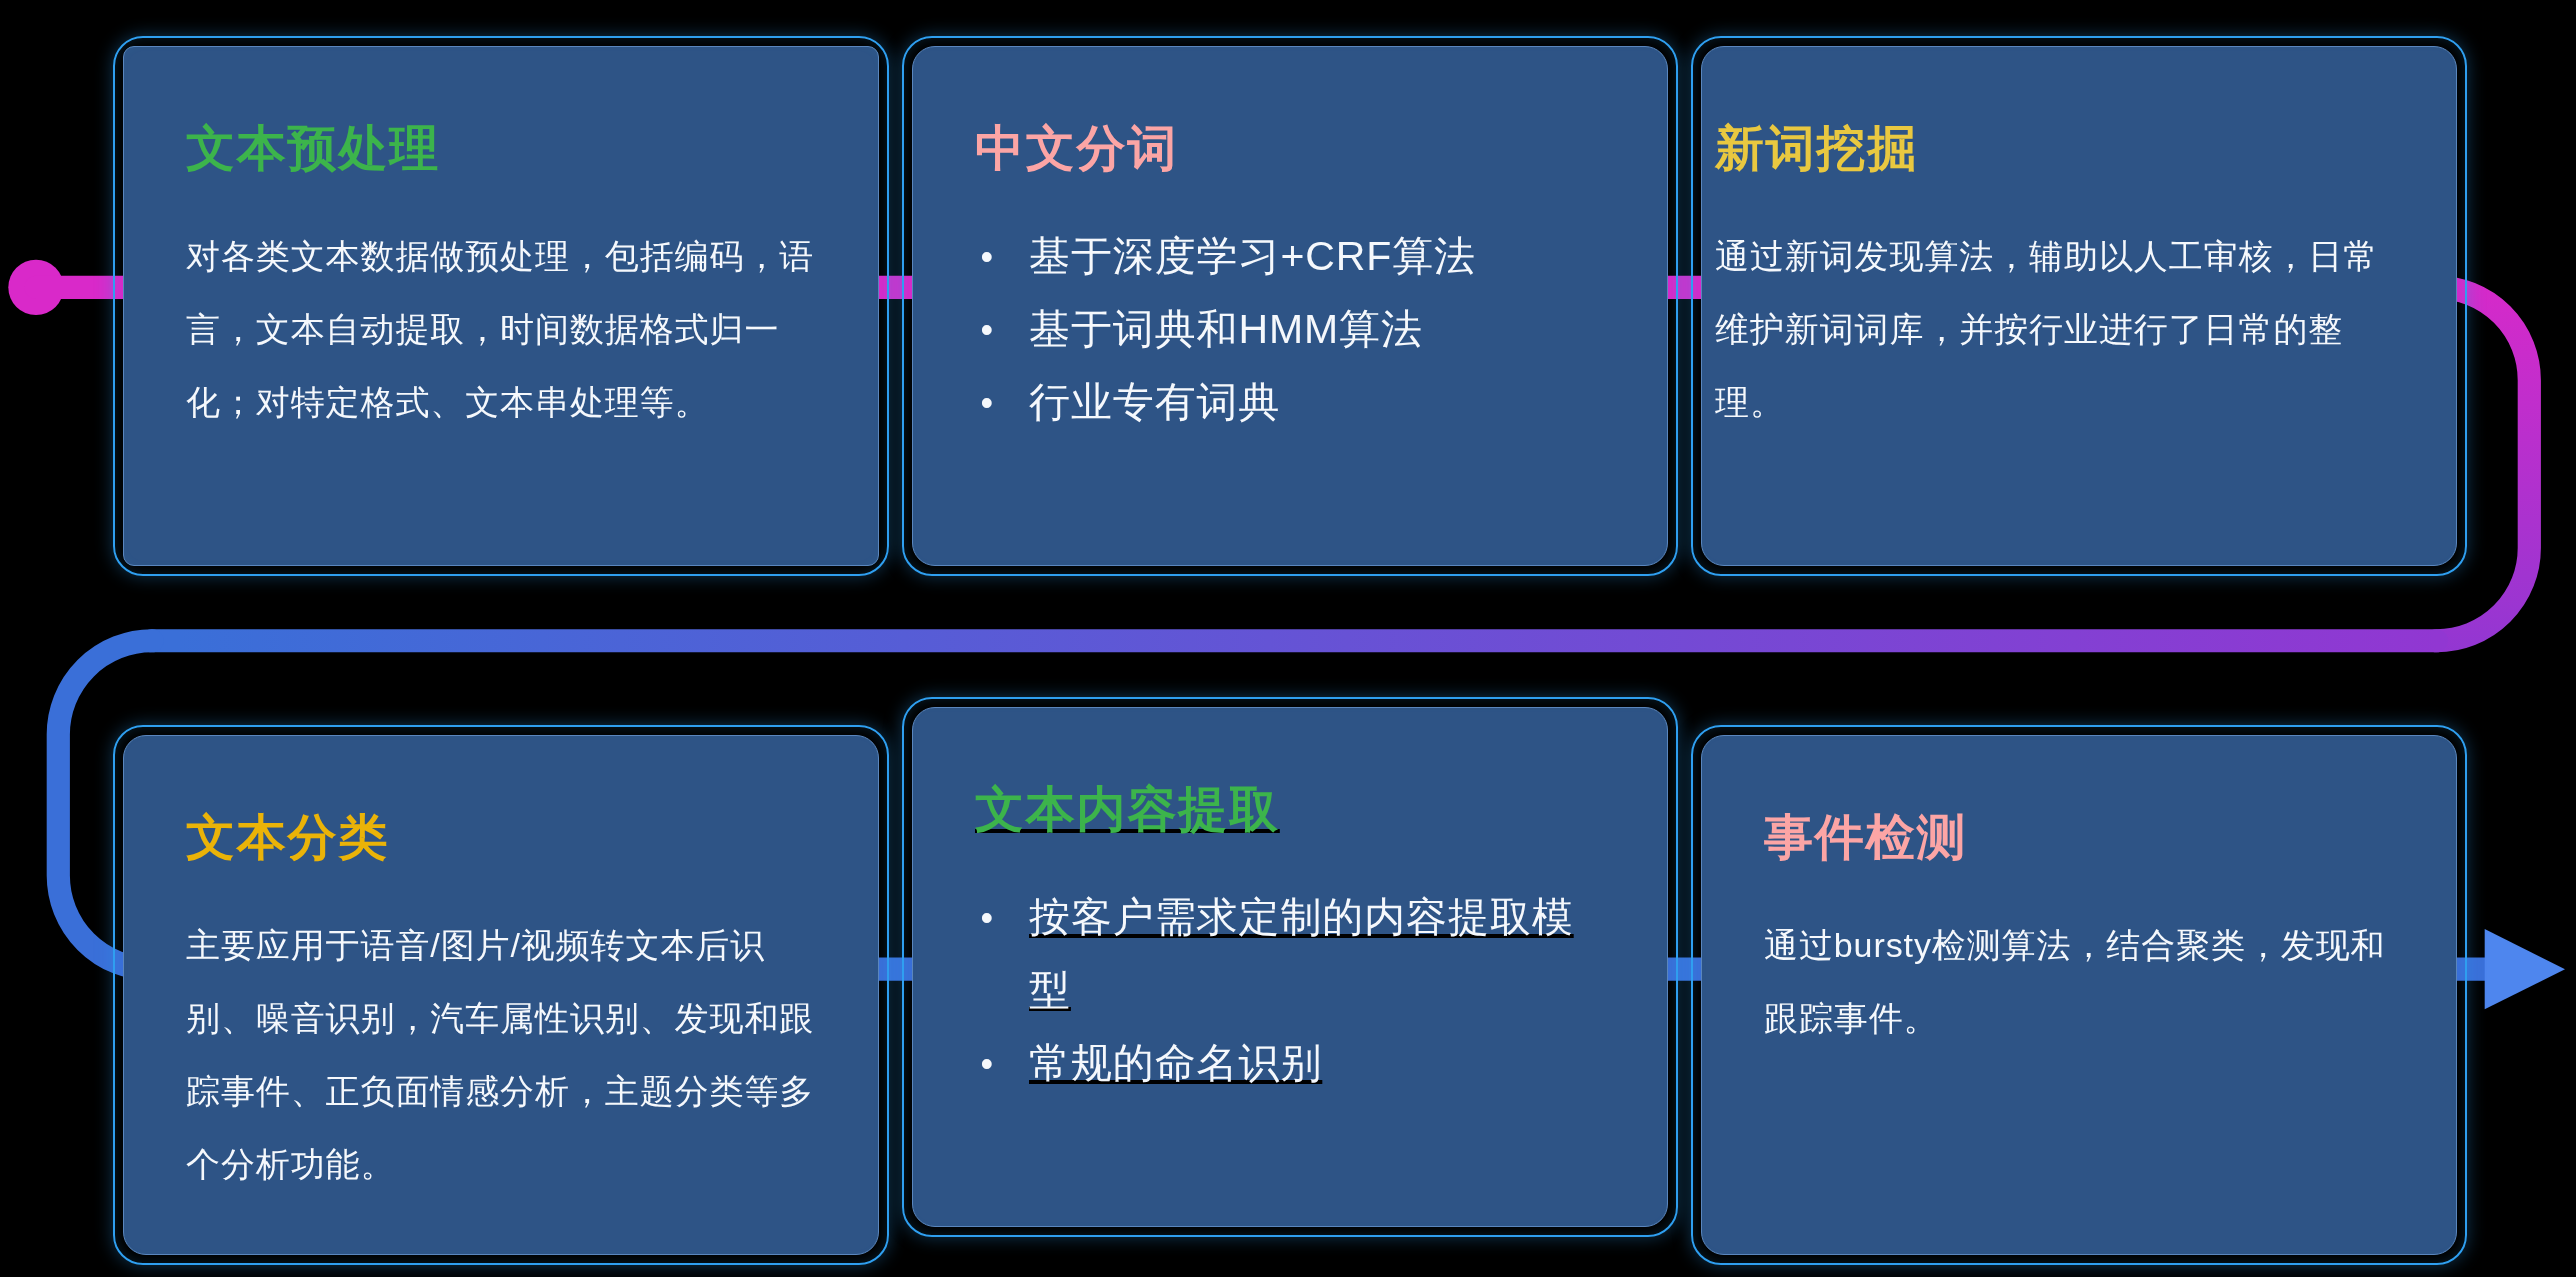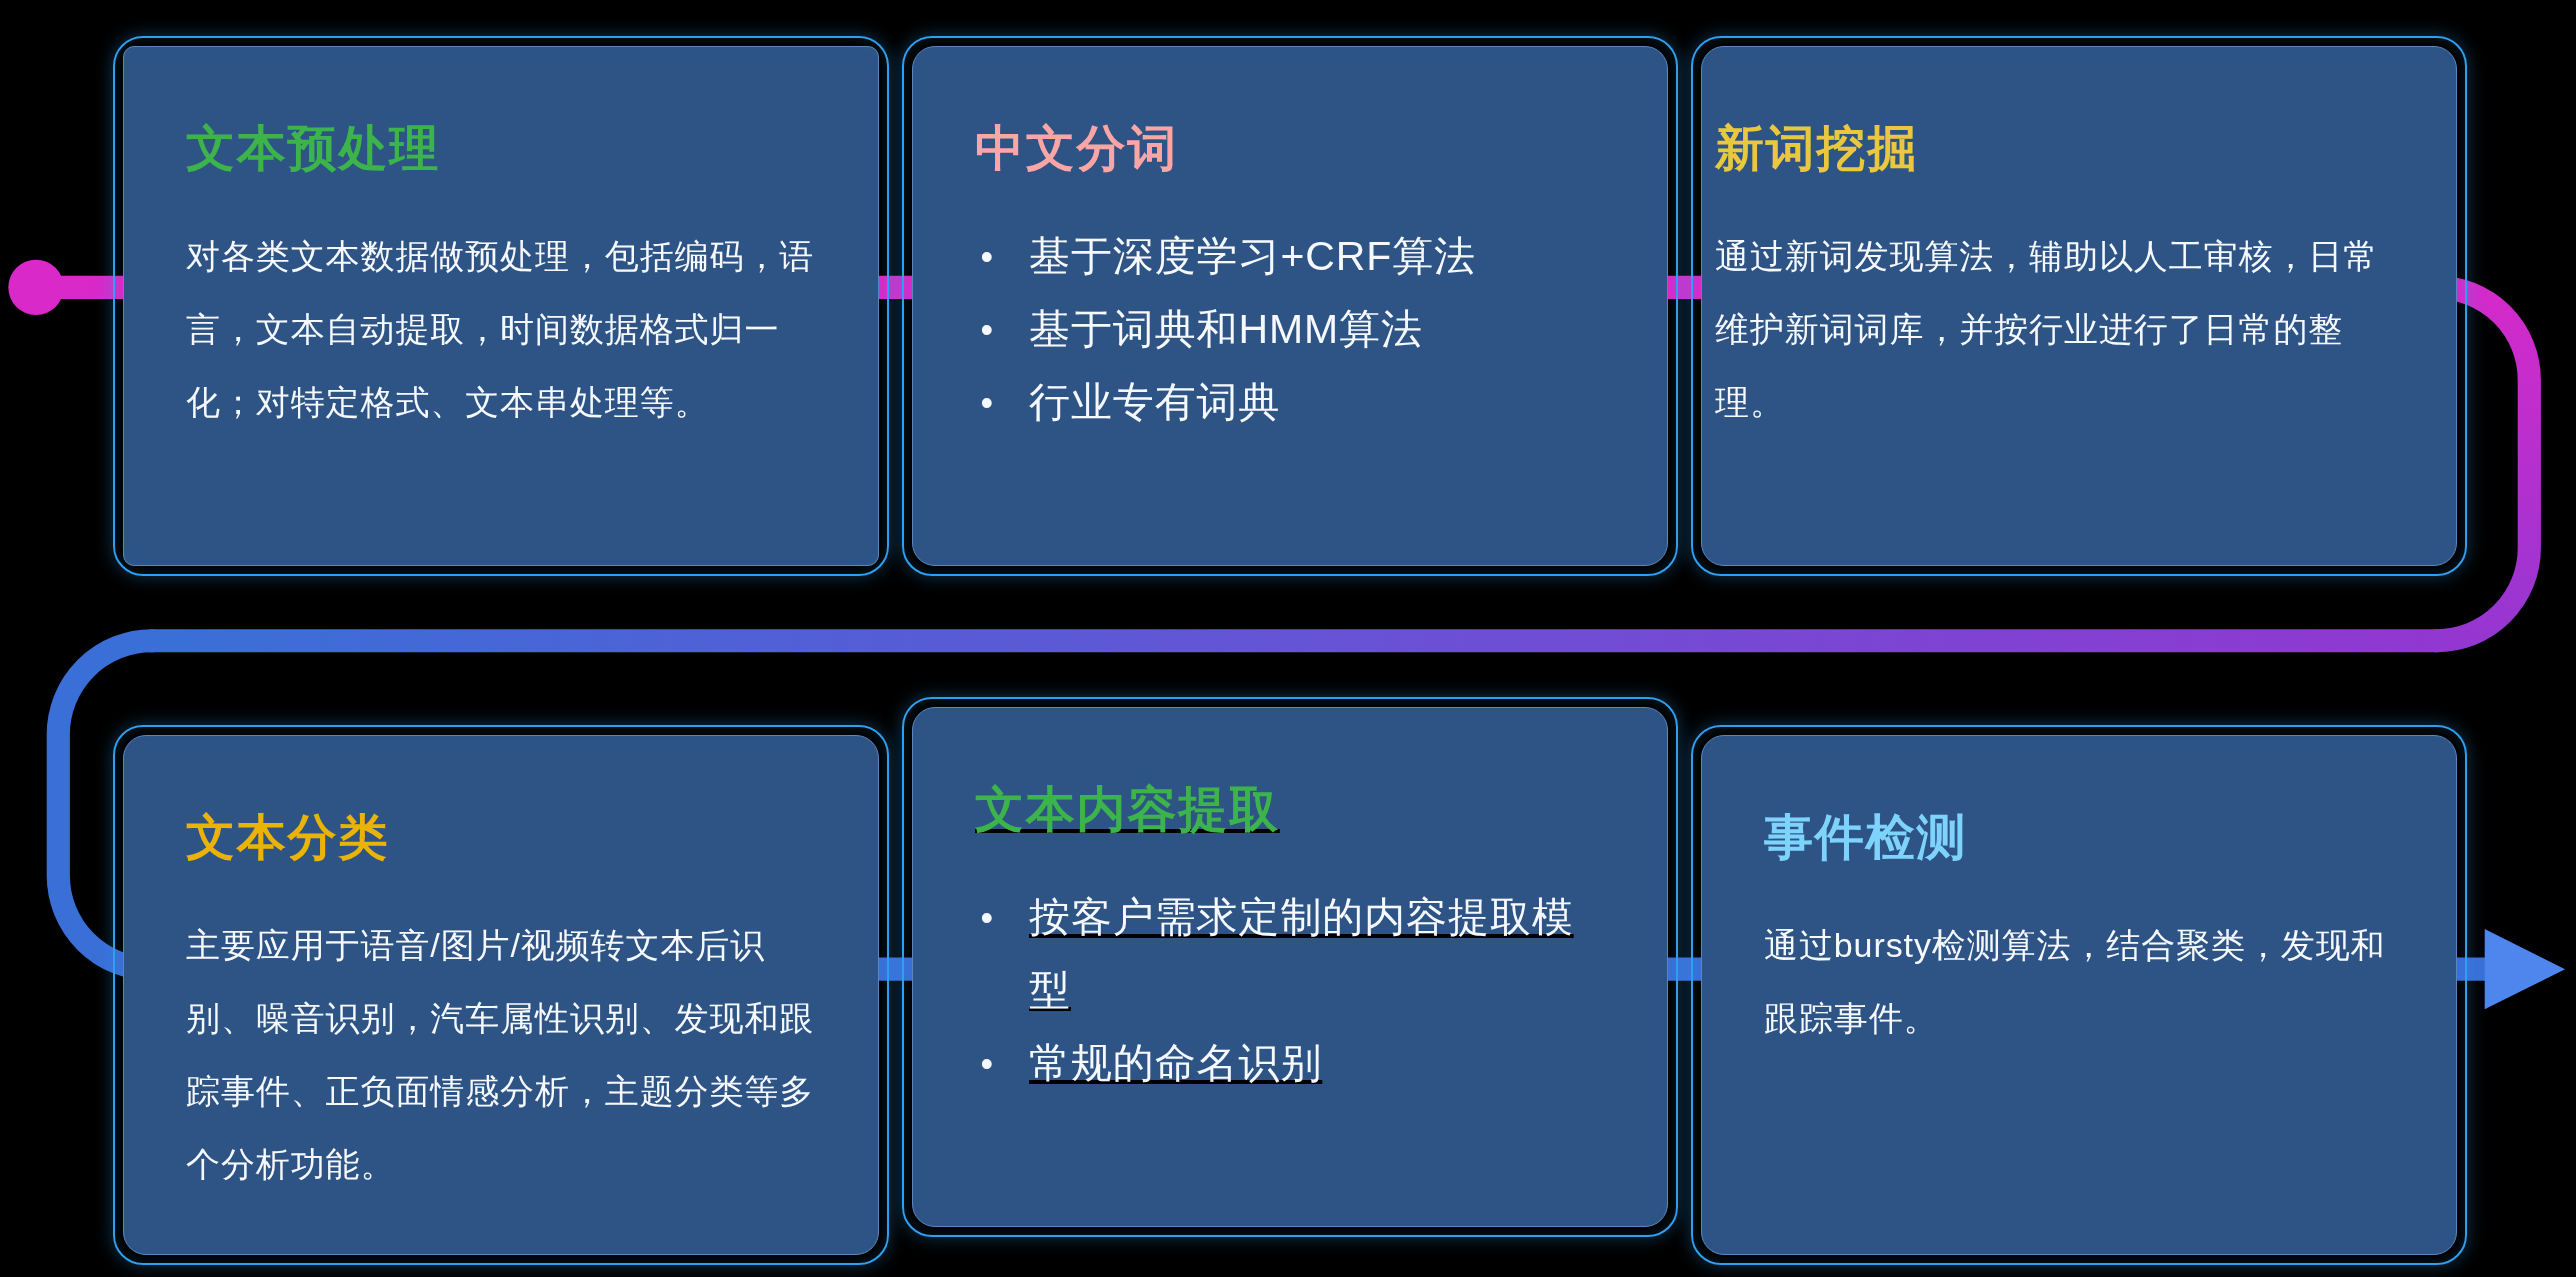--- a/index.html
+++ b/index.html
@@ -151,18 +151,18 @@
 
   <section class="card pos-r2c2">
     <h2 class="card-title" style="color: rgb(60, 180, 75);">文本内容提取</h2>
     <ul class="card-list">
       <li>按客户需求定制的内容提取模型</li>
       <li>常规的命名识别</li>
     </ul>
   </section>
 
   <section class="card pos-r2c3">
-    <h2 class="card-title" style="color: #7dd3fc;">事件检测</h2>
+    <h2 class="card-title" style="color: #fca5a5;">事件检测</h2>
     <p class="card-body">通过bursty检测算法，结合聚类，发现和跟踪事件。</p>
   </section>
 
 </div>
 
 
 </body></html>

